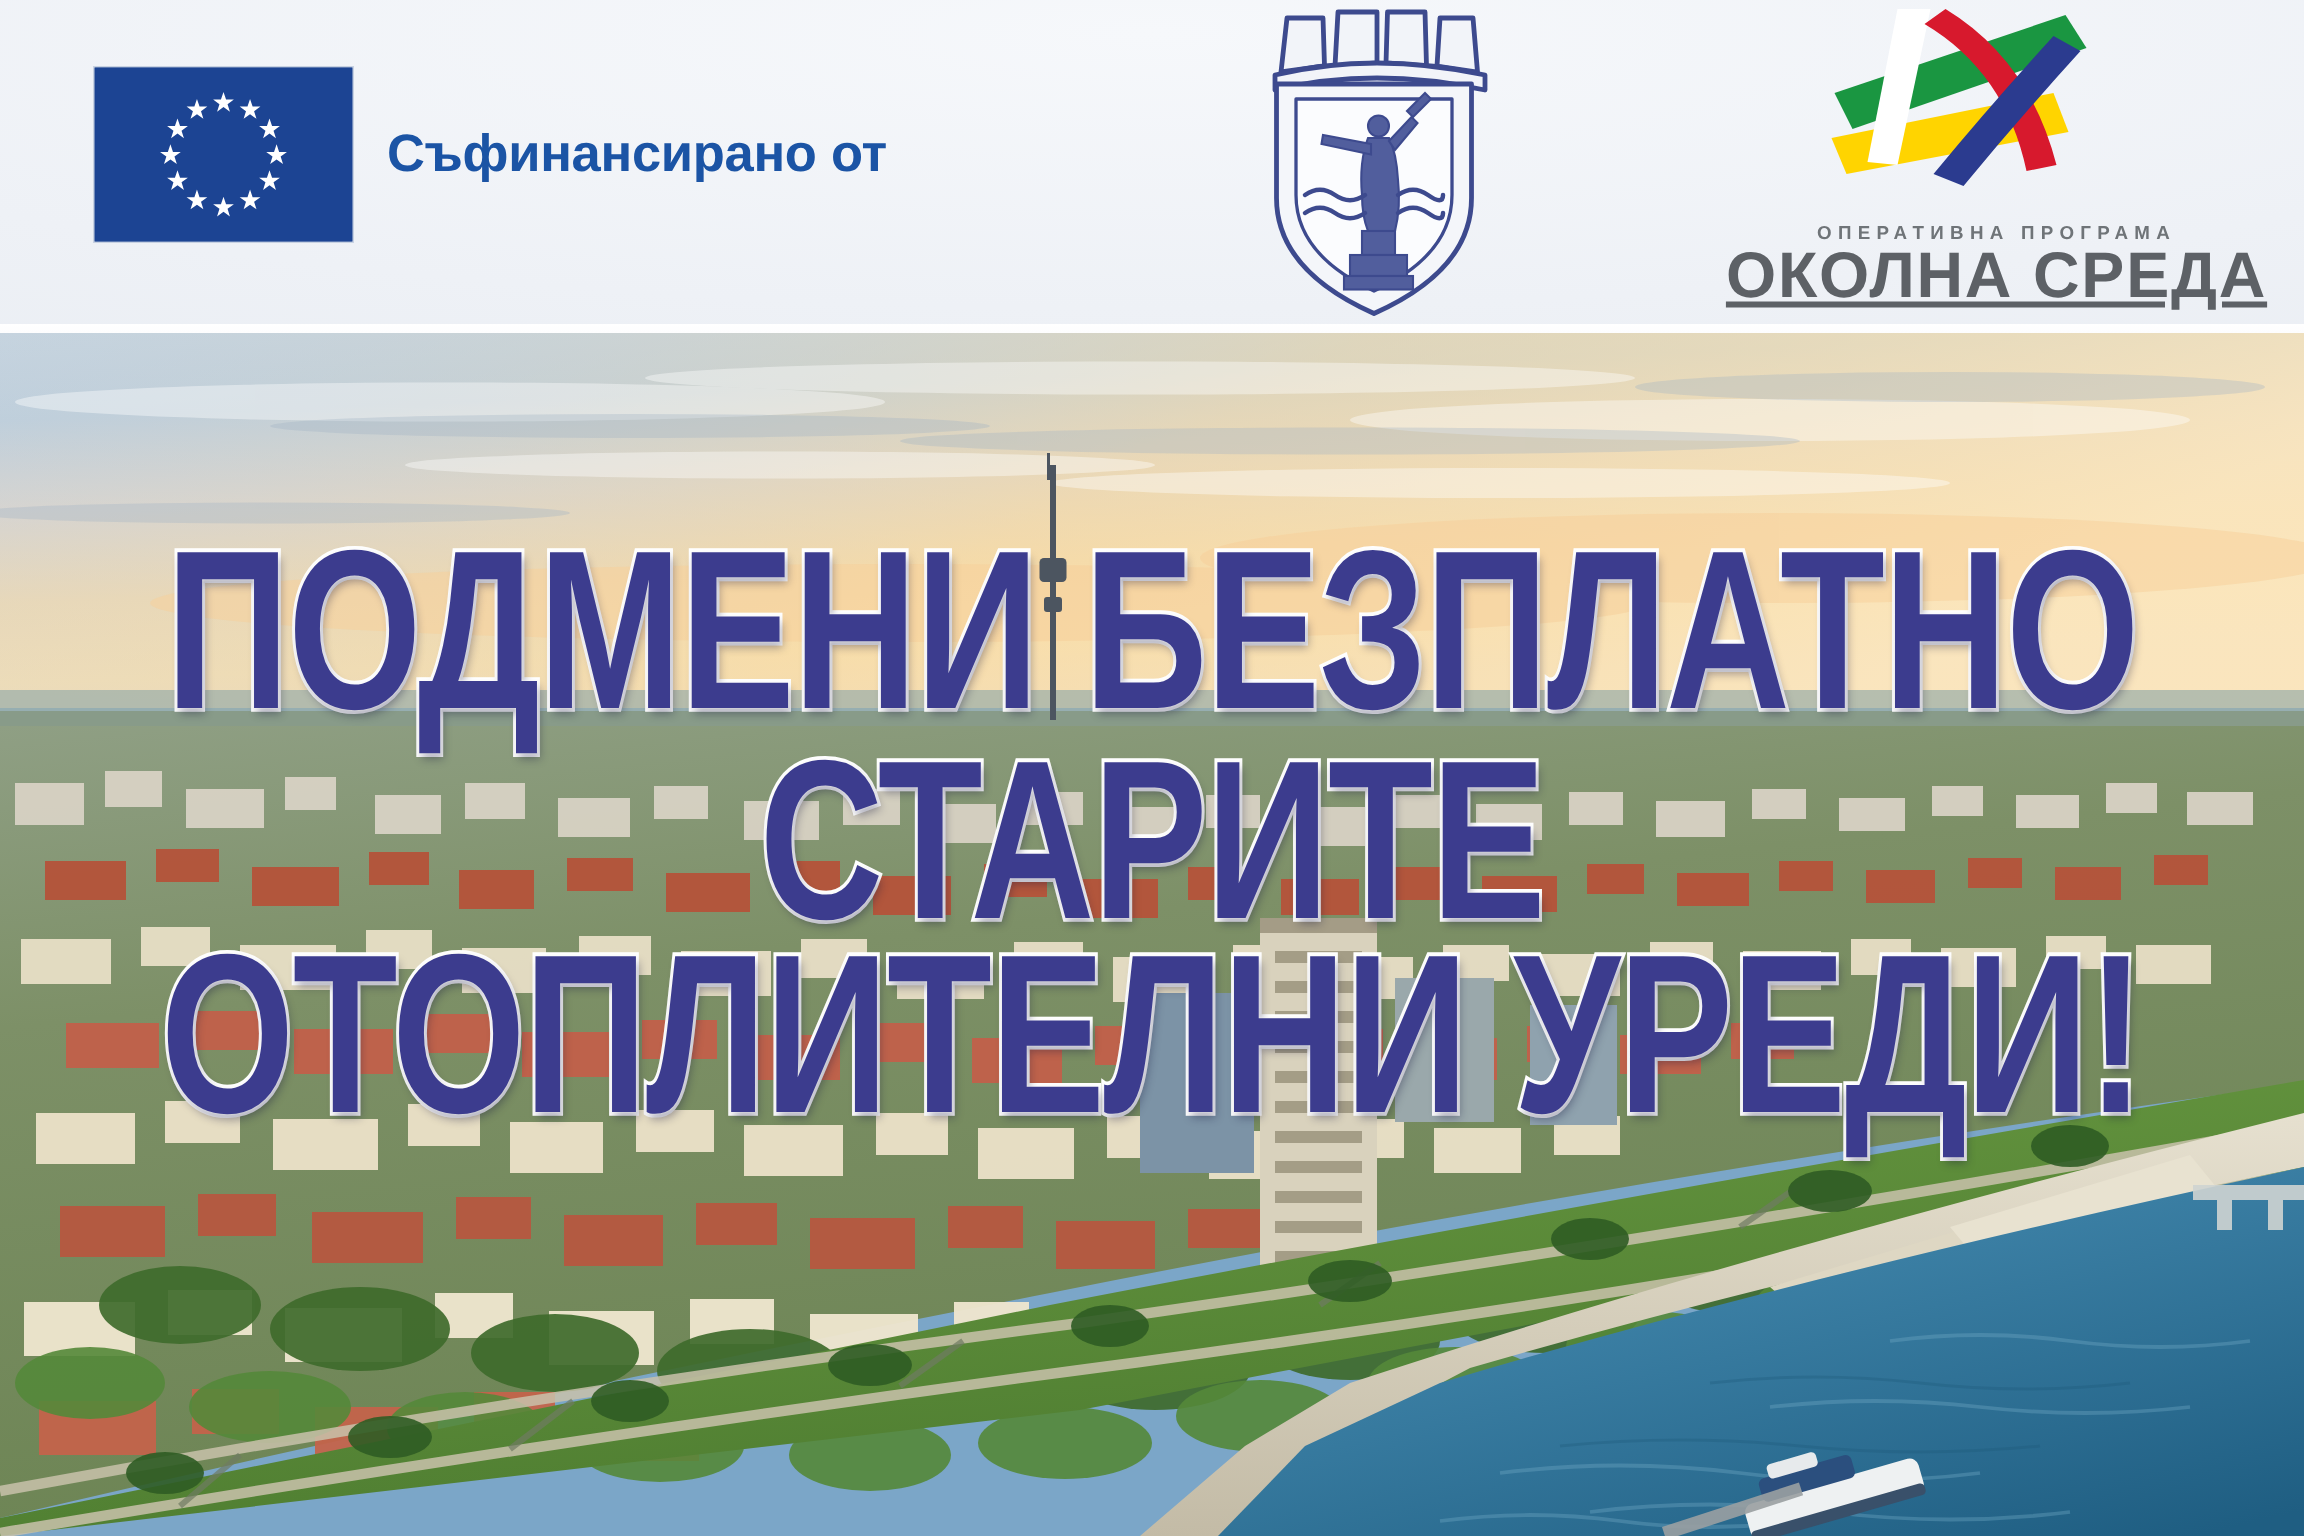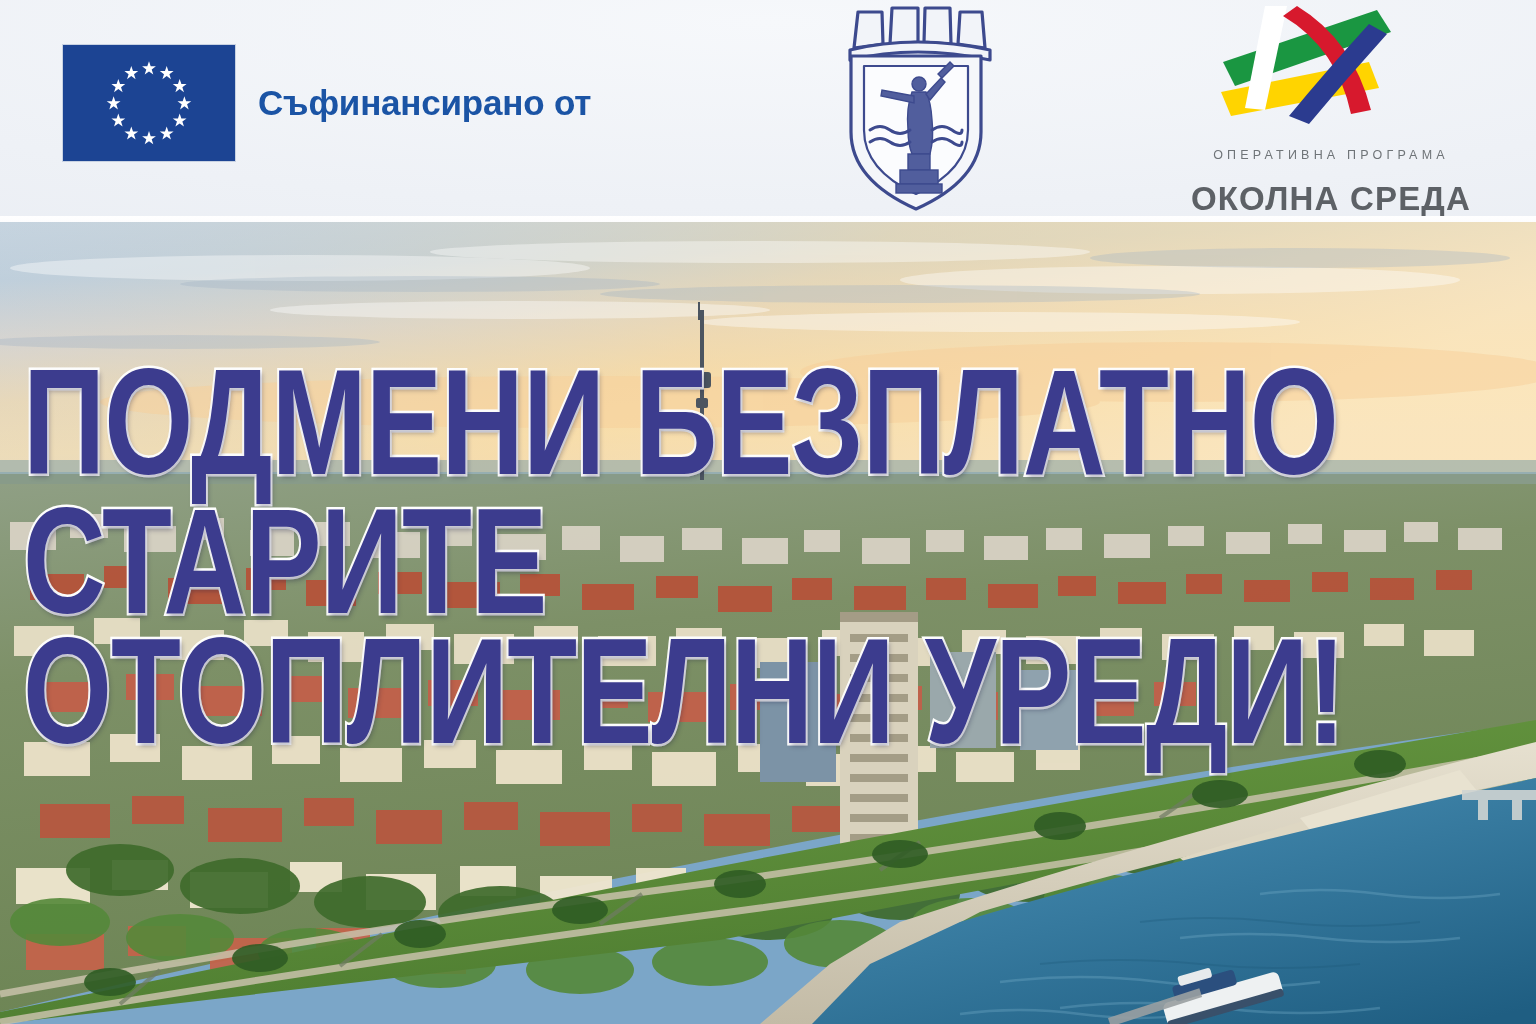--- a/index.html
+++ b/index.html
@@ -63,49 +63,50 @@
     position:absolute; left:1186px; top:4px;
     width:290px; height:208px;
     display:flex; flex-direction:column; align-items:center;
   }
   .op-mark{ width:260px; height:148px; }
   .op-mark svg{ width:100%; height:100%; display:block; }
   .op-sub{
     color:#6f7478;
     font-size:12.5px;
     letter-spacing:4.2px;
-    font-weight:normal;
+    font-weight:bold;
     margin-top:-4px;
     white-space:nowrap;
   }
   .op-title{
     color:#5d6166;
-    font-size:33px;
+    font-size:43px;
     font-weight:bold;
     letter-spacing:1.2px;
     line-height:1;
-    margin-top:20px;
+    margin-top:1px;
     white-space:nowrap;
+    text-decoration:underline;
   }
 
   
   .photo {
     position:absolute; left:0; top:222px;
     width:1536px; height:802px;
     overflow:hidden;
     background:#7ba6c8;
   }
   .photo svg{ position:absolute; left:0; top:0; width:1536px; height:802px; }
 
   
   .headline{
     position:absolute; left:0; top:352px;
     width:1536px;
     z-index:4;
-    text-align:left;
+    text-align:center;
     pointer-events:none;
   }
   .hl-line{
     display:block;
     font-family:"Liberation Sans", sans-serif;
     font-weight:bold;
     color:#3c3c8e;
     font-size:118px;
     line-height:0.92;
     letter-spacing:-1px;

